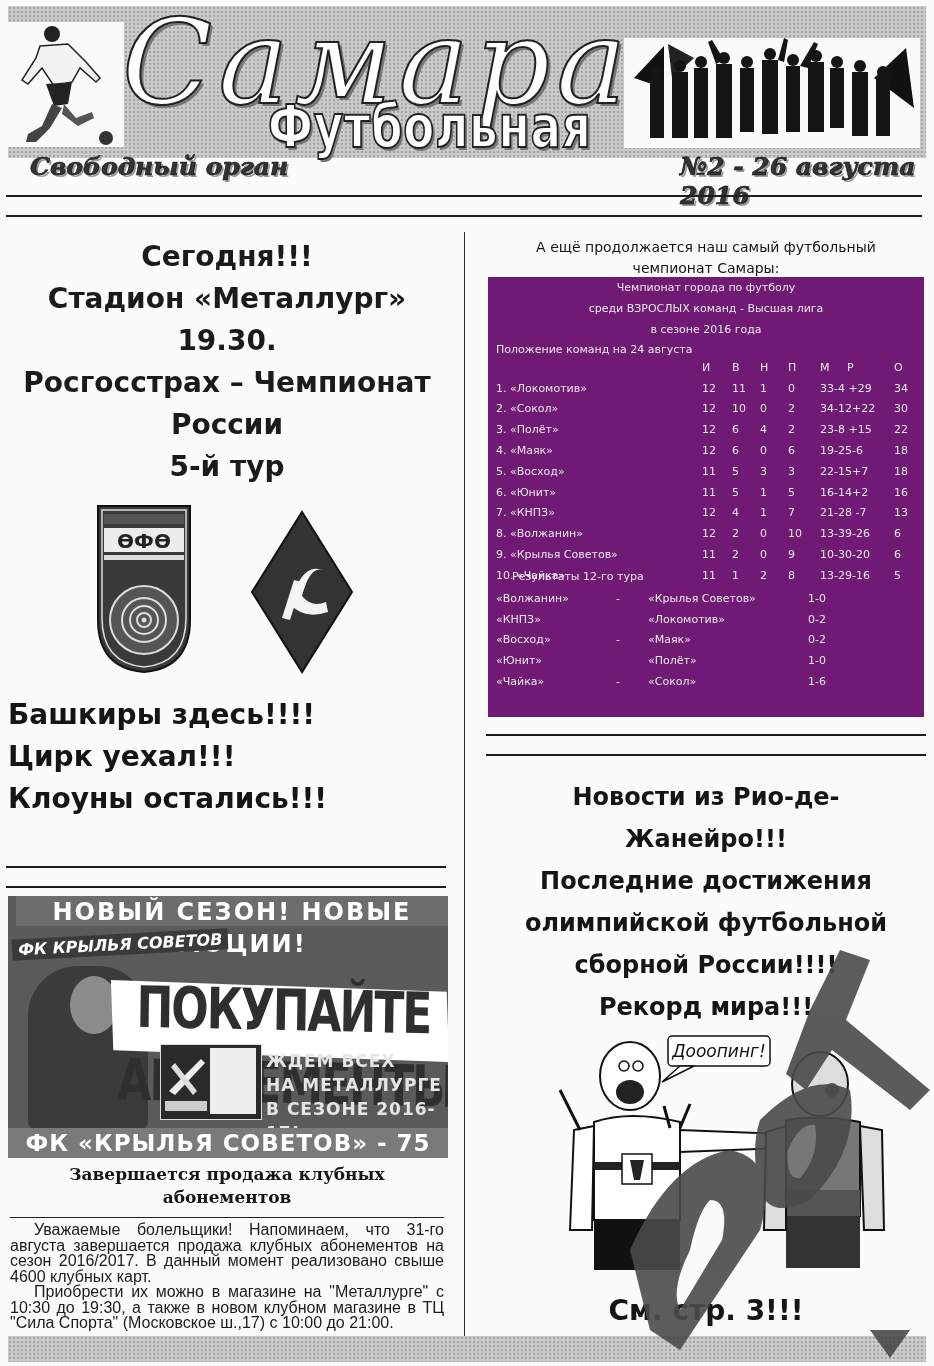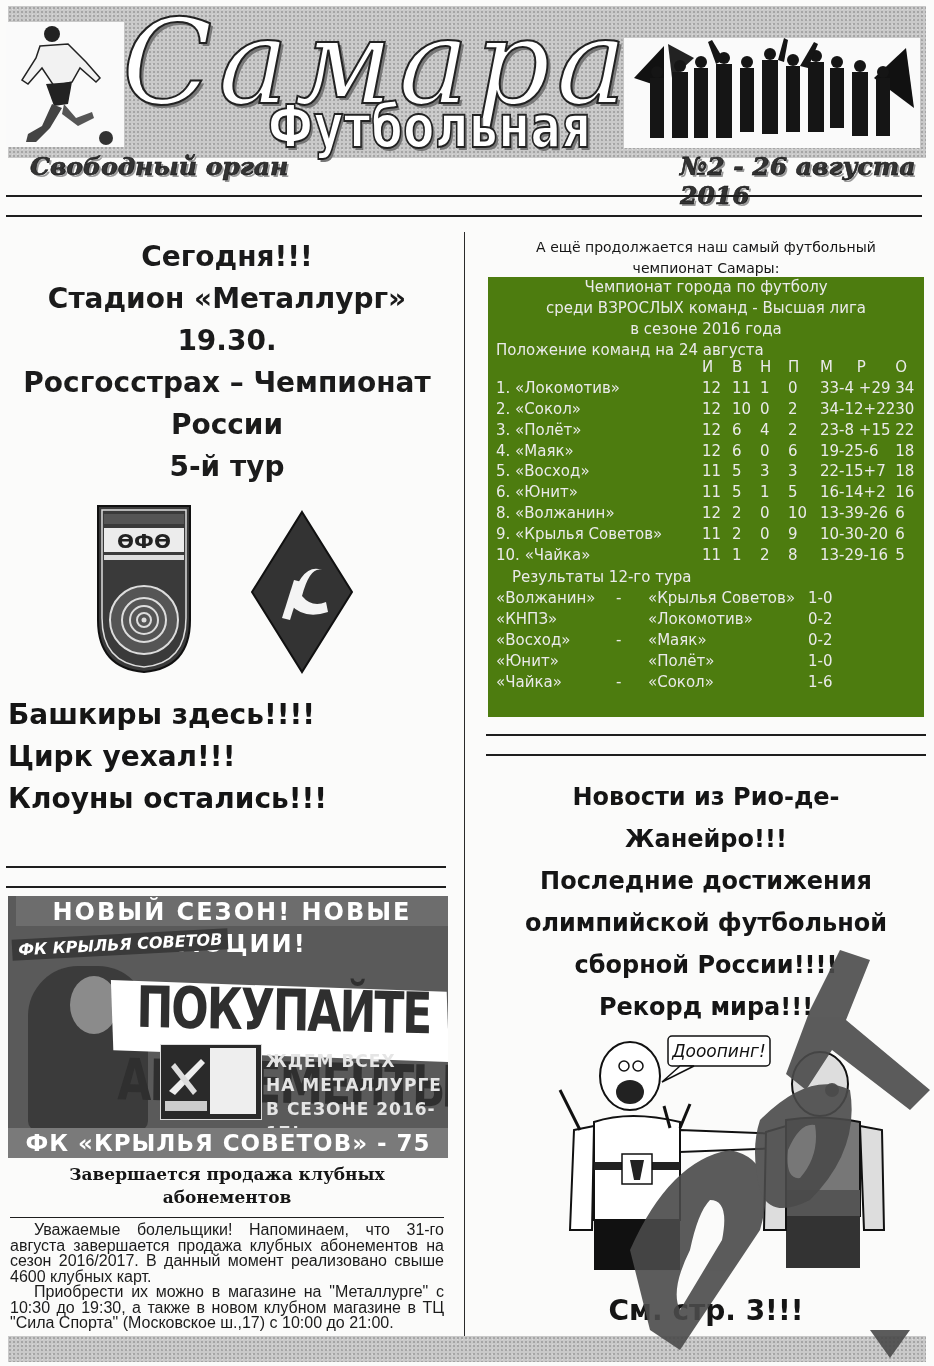--- a/index.html
+++ b/index.html
@@ -72,22 +72,22 @@
     color: #fff; font-weight: bold; font-size: 23px; line-height: 30px; text-align: center; letter-spacing: 1px; }
 
   .article-title { left: 8px; top: 1163px; width: 438px; text-align: center;
     font-family: "DejaVu Serif", serif; font-weight: bold; font-size: 17px; line-height: 23px; }
   .article-body { left: 10px; top: 1222px; width: 434px; font-family: Liberation Sans, sans-serif;
     font-size: 16px; line-height: 15.5px; text-align: justify; color: #1b1b1b; }
   .article-body p { margin: 0; text-indent: 24px; }
 
   
   .intro { left: 486px; top: 237px; width: 440px; text-align: center; font-size: 14px; line-height: 21px; }
-  .league { left: 488px; top: 277px; width: 436px; height: 440px; background: #4d7c0f; color: #eaeaea;
-    font-size: 15px; }
+  .league { left: 488px; top: 277px; width: 436px; height: 440px; background: #701a75; color: #eaeaea;
+    font-size: 11px; }
   .league .center { text-align: center; line-height: 21px; }
   .league .caption { padding-left: 8px; line-height: 20px; }
   .tbl { position: absolute; left: 8px; top: 80px; width: 424px; border-collapse: collapse; }
   .tbl td, .tbl th { padding: 0; height: 20.8px; font-weight: normal; white-space: nowrap; }
   .res { position: absolute; left: 8px; top: 311px; width: 424px; border-collapse: collapse; }
   .res td { padding: 0; height: 20.8px; white-space: nowrap; }
 
   .rio { left: 486px; top: 776px; width: 440px; text-align: center; font-weight: bold;
     font-size: 24px; line-height: 42px; }
   .cartoon { left: 530px; top: 1030px; width: 390px; height: 270px; }
@@ -299,20 +299,29 @@
     <tr>
           <td><span>6.</span>&nbsp;<span>«Юнит»</span></td>
           <td>11</td>
           <td>5</td>
           <td>1</td>
           <td>5</td>
           <td>16-14+2</td>
           <td>16</td>
         </tr>
     <tr>
+          <td><span>7.</span>&nbsp;<span>«КНПЗ»</span></td>
+          <td>12</td>
+          <td>4</td>
+          <td>1</td>
+          <td>7</td>
+          <td>21-28 -7</td>
+          <td>13</td>
+        </tr>
+    <tr>
           <td><span>8.</span>&nbsp;<span>«Волжанин»</span></td>
           <td>12</td>
           <td>2</td>
           <td>0</td>
           <td>10</td>
           <td>13-39-26</td>
           <td>6</td>
         </tr>
     <tr>
           <td><span>9.</span>&nbsp;<span>«Крылья Советов»</span></td>

